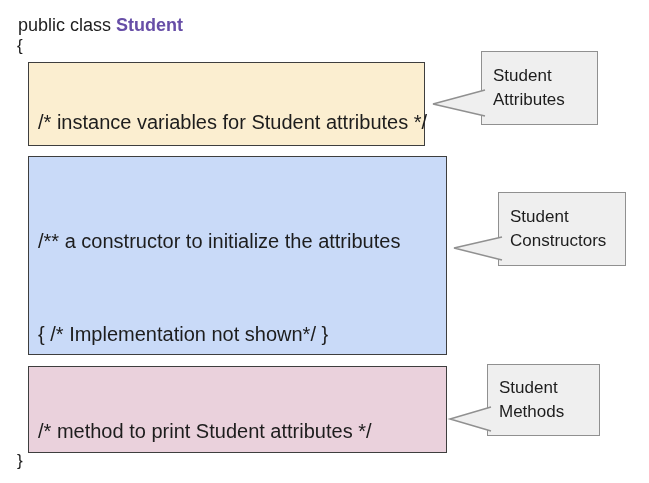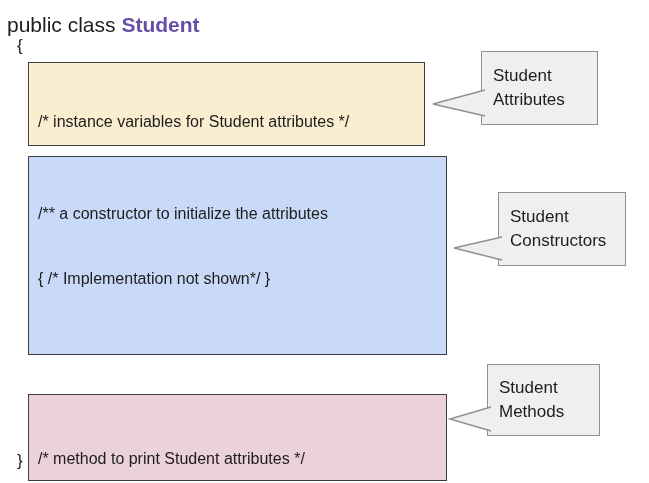--- a/index.html
+++ b/index.html
@@ -12,23 +12,23 @@
     width: 649px;
     height: 483px;
     background: #ffffff;
     font-family: "Liberation Sans", "DejaVu Sans", sans-serif;
     color: #1d1d1d;
     overflow: hidden;
   }
   
   .class-decl {
     position: absolute;
-    left: 7px;
+    left: 18px;
     top: 14px;
-    font-size: 21px;
+    font-size: 18px;
     line-height: 22px;
     white-space: pre;
   }
   .class-decl .classname {
     font-weight: bold;
   }
   .brace {
     position: absolute;
     left: 17px;
     font-size: 17px;
@@ -36,50 +36,49 @@
   }
   .brace-open  { top: 36px; }
   .brace-close { top: 451px; }
 
   
   .code-block {
     position: absolute;
     left: 28px;
     box-sizing: border-box;
     border: 1.4px solid #3e3e3e;
-    font-size: 16px;
+    font-size: 20px;
     white-space: pre;
   }
   .code-block .code-line { white-space: pre; }
 
   .block-attributes {
     top: 62px;
     width: 397px;
     height: 84px;
     padding: 4px 0 0 9px;
     line-height: 22px;
   }
   .block-attributes .code-line { height: 22px; }
 
   .block-constructors {
     top: 156px;
     width: 419px;
     height: 199px;
     padding: 3px 0 0 9px;
     line-height: 21.5px;
   }
-  .block-constructors .code-line { height: 21.5px; }
+  .block-constructors .code-line { height: 21.5px; margin-top: 28px; }
 
   .block-methods {
     top: 366px;
     width: 419px;
     height: 87px;
     padding: 9px 0 0 9px;
     line-height: 22px;
-    margin-top: 28px;
   }
   .block-methods .code-line { height: 22px; }
 
   
   .callout {
     position: absolute;
     box-sizing: border-box;
     background: #efefef;
     border: 1.5px solid #909090;
     display: flex;

